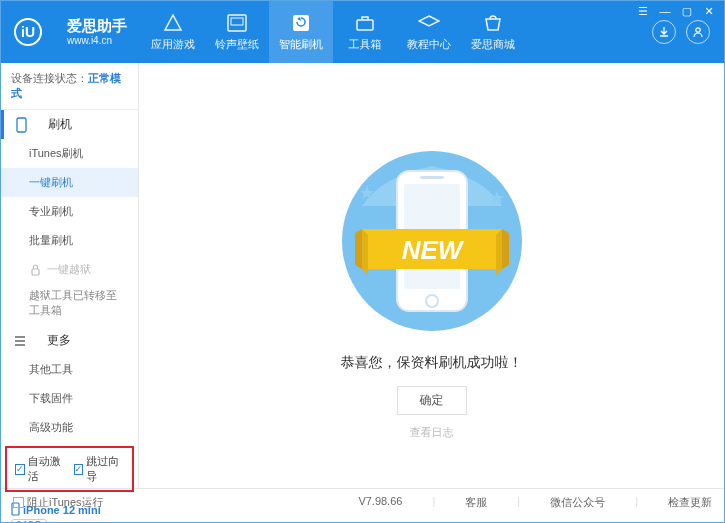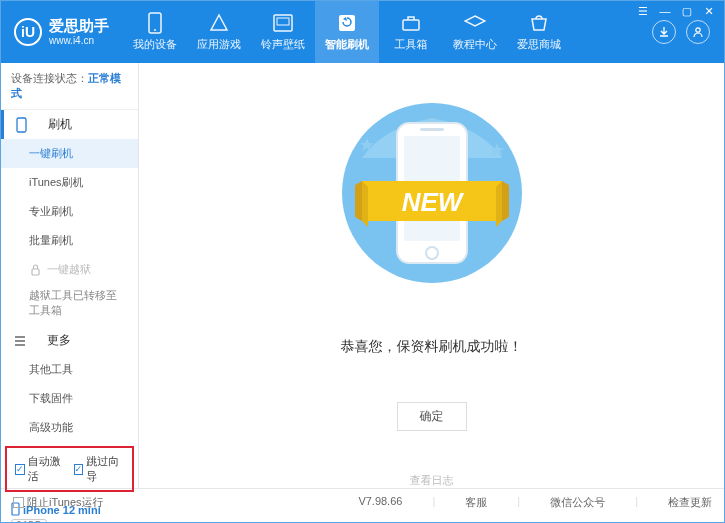--- a/index.html
+++ b/index.html
@@ -1,24 +1,24 @@
 <!DOCTYPE html>
 <html><head>
 <meta charset="utf-8">
 <style>
 * { margin: 0; padding: 0; box-sizing: border-box; }
 body { width: 725px; height: 523px; font-family: "Microsoft YaHei", sans-serif; font-size: 12px; background: #fff; border: 1px solid #5aa5e6; overflow: hidden; position: relative; }
 .header { background: #1e88e5; height: 62px; display: flex; align-items: center; color: #fff; }
-.brand { display: flex; align-items: center; padding: 0 14px 0 12px; gap: 6px; }
+.brand { display: flex; align-items: center; padding: 0 14px 0 12px; gap: 24px; }
 .brand-text { line-height: 1.1; }
 .brand-title { font-size: 15px; font-weight: bold; }
 .brand-sub { font-size: 10px; opacity: .9; }
 .nav { display: flex; flex: 1; height: 100%; }
 .nav-item { width: 64px; display: flex; flex-direction: column; align-items: center; justify-content: center; cursor: pointer; font-size: 11px; opacity: .92; }
-.nav-item.active { background: rgba(255,255,255,.18); opacity: 1; font-weight: bold; }
+.nav-item.active { background: rgba(255,255,255,.18); opacity: 1; }
 .nav-item .ic { width: 22px; height: 22px; display: flex; align-items: center; justify-content: center; margin-bottom: 3px; }
 .header-right { display: flex; align-items: center; gap: 10px; padding-right: 14px; }
 .circ-btn { width: 24px; height: 24px; border: 1.5px solid rgba(255,255,255,.7); border-radius: 50%; display: flex; align-items: center; justify-content: center; cursor: pointer; }
 .win-btns { position: absolute; top: 4px; right: 8px; display: flex; gap: 8px; color: #fff; font-size: 11px; }
 .win-btns span { cursor: pointer; width: 14px; text-align: center; }
 .main { display: flex; height: 425px; }
 .sidebar { width: 138px; border-right: 1px solid #e6e6e6; display: flex; flex-direction: column; }
 .conn-status { padding: 8px 10px; font-size: 11px; color: #666; border-bottom: 1px solid #eee; }
 .conn-status .ok { color: #2a7fd4; font-weight: bold; }
 .sb-section { border-left: 3px solid #2a7fd4; padding: 6px 10px 6px 12px; display: flex; align-items: center; gap: 21px; font-size: 12px; color: #333; cursor: pointer; }
@@ -26,21 +26,21 @@
 .sb-sub { padding: 7px 0 7px 28px; font-size: 11px; color: #555; cursor: pointer; }
 .sb-sub.active { background: #e8f2fc; color: #2a7fd4; }
 .sb-sub.lock { color: #bbb; display: flex; align-items: center; gap: 6px; padding-left: 29px; }
 .sb-note { font-size: 11px; color: #888; padding: 4px 0 8px 28px; }
 .sb-flex-spacer { flex: 1; }
 .sb-checks { border: 2px solid #d23; padding: 6px 8px; margin: 4px; display: flex; gap: 8px; font-size: 11px; color: #444; }
 .chk { display: flex; align-items: center; gap: 3px; cursor: pointer; }
 .chk .box { width: 11px; height: 11px; border: 1px solid #2a7fd4; display: inline-flex; align-items: center; justify-content: center; color: #2a7fd4; font-size: 9px; }
 .device { padding: 6px 10px; font-size: 11px; color: #2a7fd4; }
 .device .storage { display: inline-block; border: 1px solid #ccc; border-radius: 3px; padding: 0 4px; margin-top: 3px; color: #777; font-size: 10px; }
-.content { flex: 1; position: relative; display: flex; flex-direction: column; align-items: center; justify-content: space-between; margin-top: 25px; }
+.content { flex: 1; position: relative; display: flex; flex-direction: column; align-items: center; justify-content: center; margin-top: 25px; }
 .phone-illust { width: 150px; height: 200px; position: relative; }
 .msg { margin-top: 18px; font-size: 14px; color: #333; }
 .ok-btn { margin-top: 14px; border: 1px solid #ddd; background: #fff; padding: 5px 22px; font-size: 12px; color: #555; cursor: pointer; }
 .log-link { margin-top: 10px; font-size: 11px; color: #bbb; cursor: pointer; }
 .statusbar { height: 28px; border-top: 1px solid #e6e6e6; display: flex; align-items: center; padding: 0 12px; font-size: 11px; color: #666; }
 .statusbar .right { margin-left: auto; display: flex; gap: 30px; }
 .sep { color: #ddd; }
 svg { display: block; }
 </style>
 </head>
@@ -60,29 +60,20 @@
         <text x="15" y="20" text-anchor="middle" fill="#fff" font-size="14" font-weight="bold">iU</text>
       </svg>
     <div class="brand-text">
       <div class="brand-title">爱思助手</div>
       <div class="brand-sub">www.i4.cn</div>
     </div>
   </div>
   <div class="nav">
     <div class="nav-item">
         <span class="ic">
-          <svg width="16" height="22" viewBox="0 0 16 22">
-            <rect x="2" y="1" width="12" height="20" rx="2" fill="none" stroke="#fff" stroke-width="1.5"></rect>
-            <circle cx="8" cy="18" r="1" fill="#fff"></circle>
-          </svg>
-        </span>
-        <span>我的设备</span>
-      </div>
-    <div class="nav-item">
-        <span class="ic">
           <svg width="20" height="20" viewBox="0 0 20 20">
             <path d="M10 2 L18 17 H2 Z" fill="none" stroke="#fff" stroke-width="1.5"></path>
           </svg>
         </span>
         <span>应用游戏</span>
       </div>
     <div class="nav-item">
         <span class="ic">
           <svg width="20" height="18" viewBox="0 0 20 18">
             <rect x="1" y="1" width="18" height="16" rx="1" fill="none" stroke="#fff" stroke-width="1.5"></rect>
@@ -146,22 +137,22 @@
 <div class="main">
   <div class="sidebar">
     <div class="conn-status"><span>设备连接状态：</span><span class="ok">正常模式</span></div>
 
     <div class="sb-section">
         <svg width="11" height="16" viewBox="0 0 11 16">
           <rect x="1" y="1" width="9" height="14" rx="1.5" fill="none" stroke="#2a7fd4" stroke-width="1.3"></rect>
         </svg>
         <span>刷机</span>
       </div>
+    <div class="sb-sub">iTunes刷机</div>
     <div class="sb-sub active">一键刷机</div>
-    <div class="sb-sub">iTunes刷机</div>
     <div class="sb-sub">专业刷机</div>
     <div class="sb-sub">批量刷机</div>
 
     <div class="sb-sub lock">
         <svg width="11" height="12" viewBox="0 0 11 12">
           <rect x="2" y="5" width="7" height="6" rx="1" fill="none" stroke="#bbb" stroke-width="1.2"></rect>
           <path d="M3.5 5 V3 A2 2 0 0 1 7.5 3 V5" fill="none" stroke="#bbb" stroke-width="1.2"></path>
         </svg>
         <span>一键越狱</span>
       </div>

